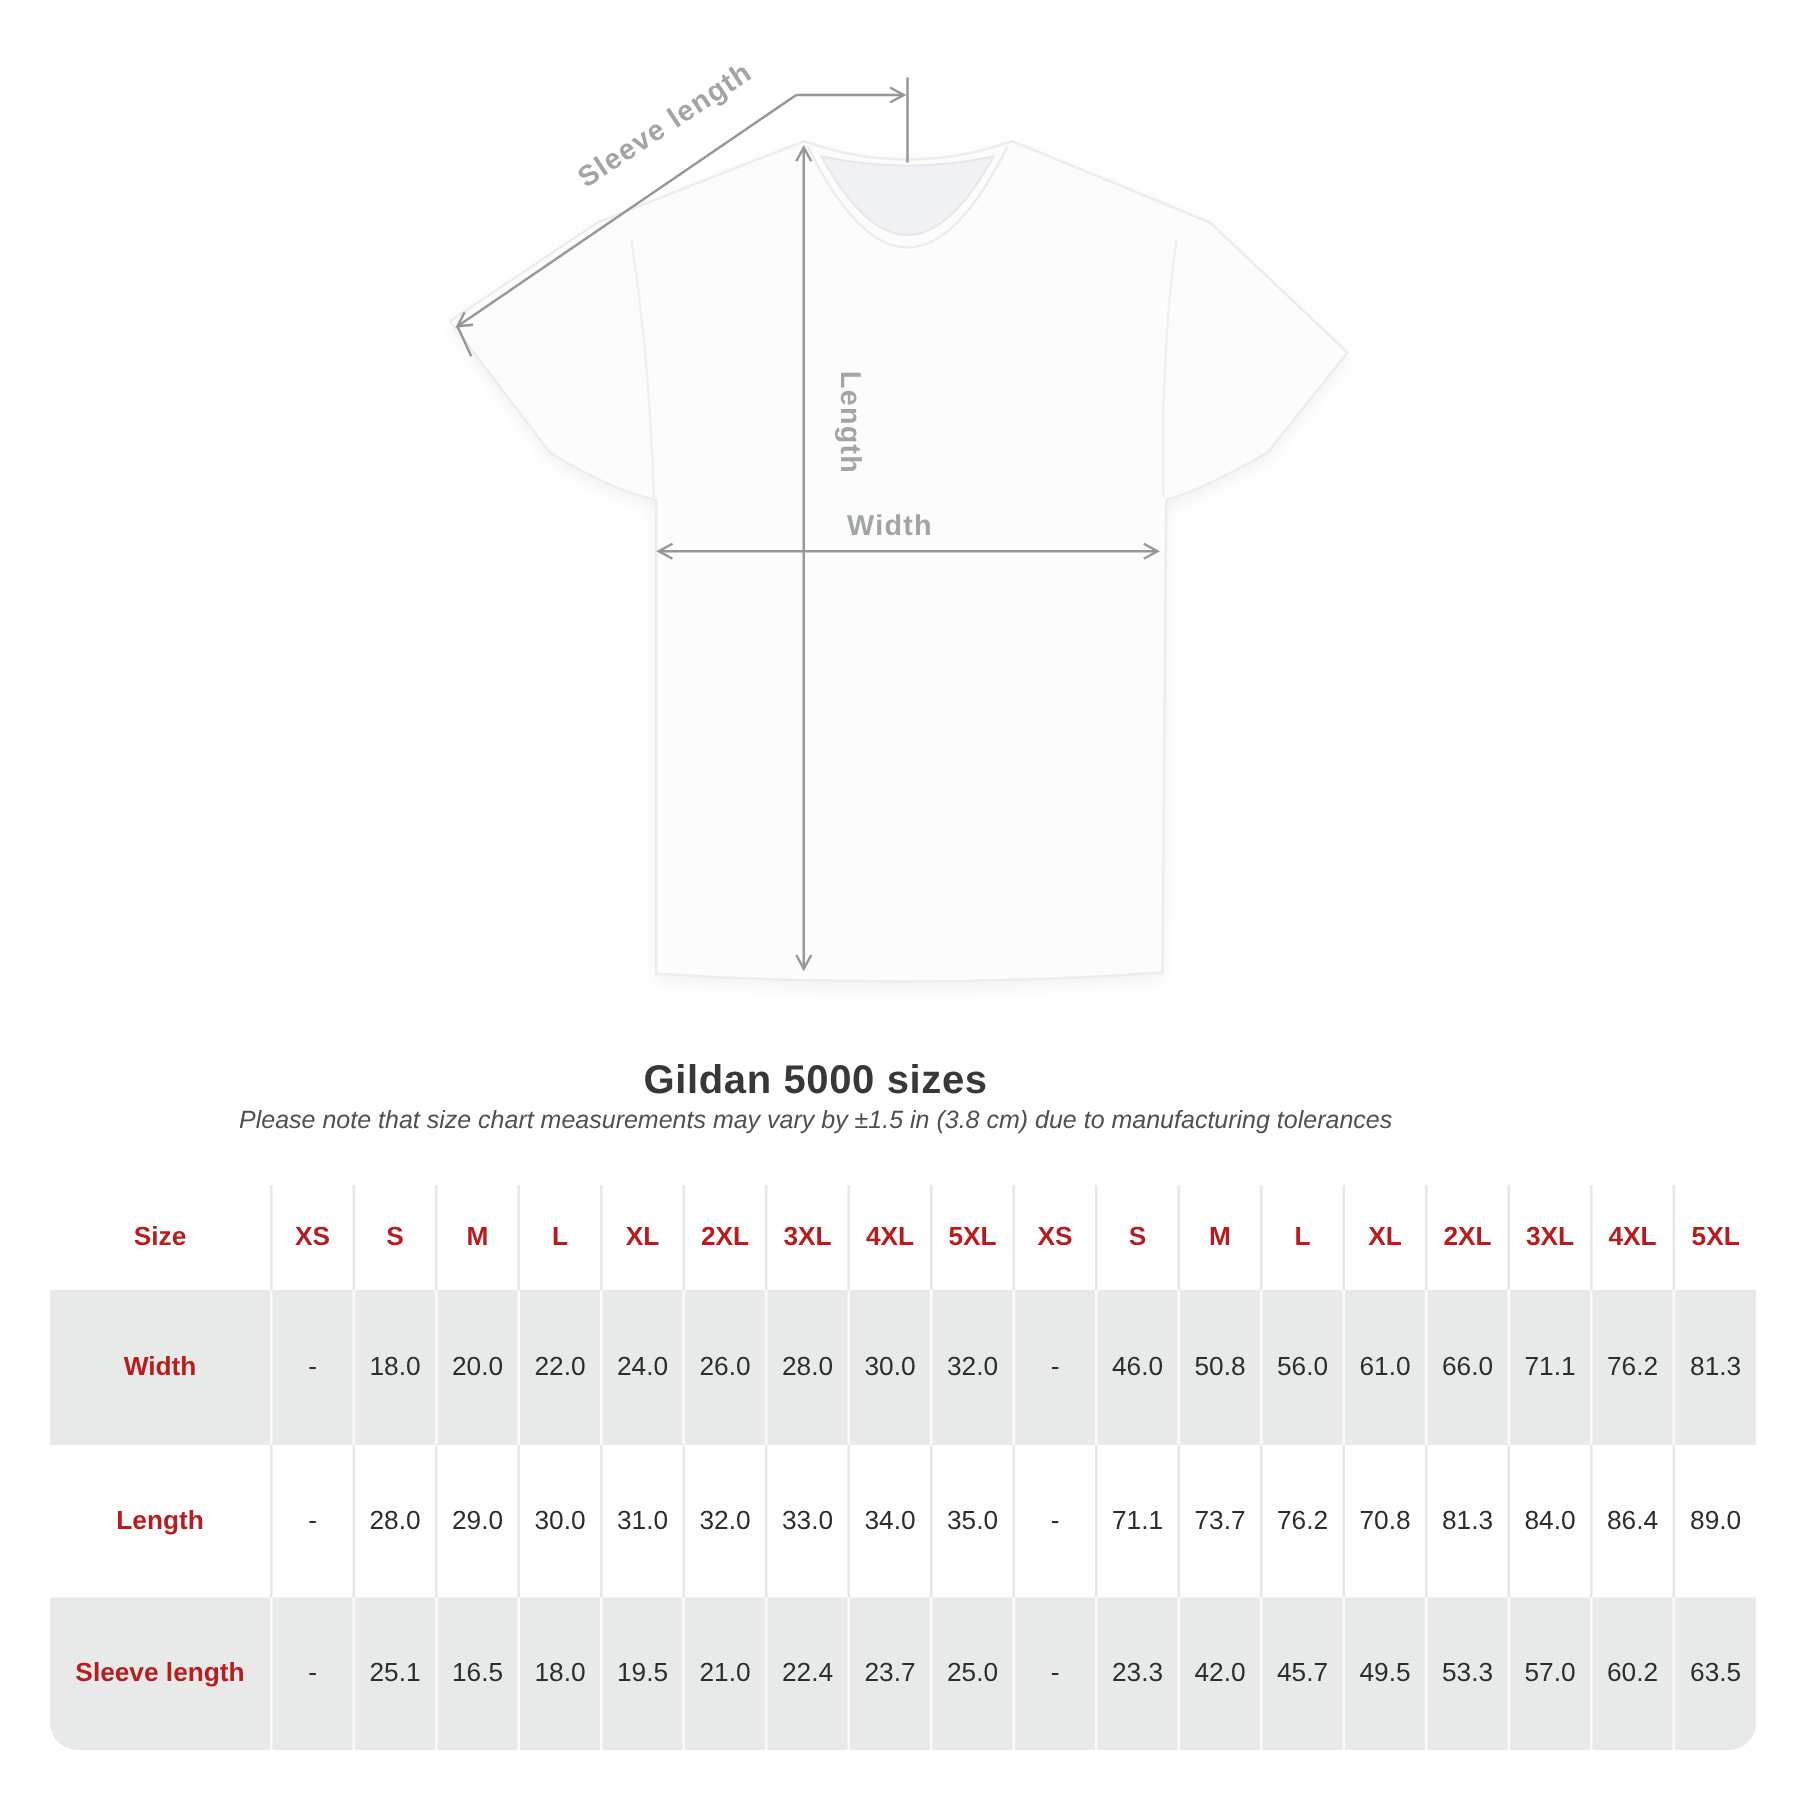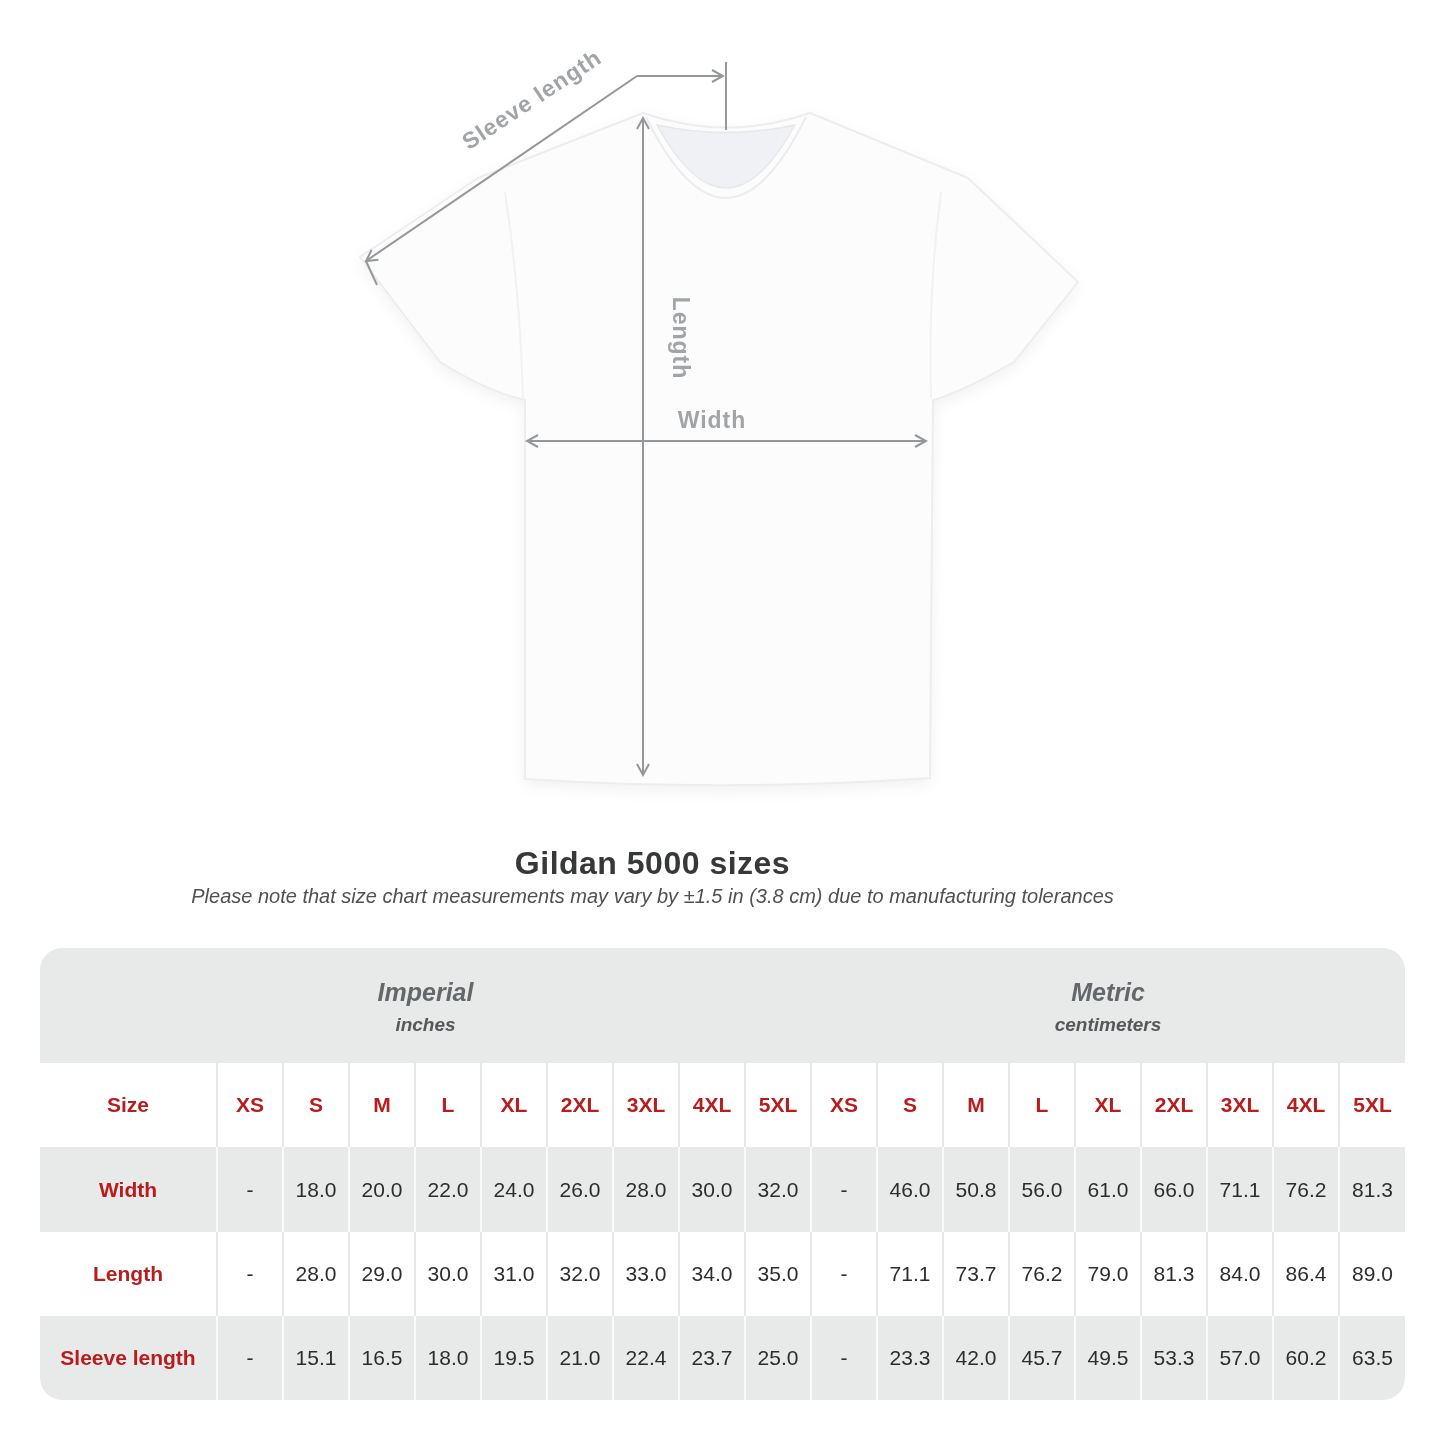--- a/index.html
+++ b/index.html
@@ -95,30 +95,20 @@
           <col>
           <col>
           <col>
           <col>
           <col>
           <col>
           <col>
           <col>
       </colgroup>
       <thead>
-        <tr class="band-row">
-          <th colspan="10">
-            <div class="unit-label">Imperial</div>
-            <div class="unit-sub">inches</div>
-          </th>
-          <th colspan="9">
-            <div class="unit-label">Metric</div>
-            <div class="unit-sub">centimeters</div>
-          </th>
-        </tr>
         <tr class="r-white size-row">
           <th class="hcell">Size</th>
           <th class="hcell">XS</th>
           <th class="hcell">S</th>
           <th class="hcell">M</th>
           <th class="hcell">L</th>
           <th class="hcell">XL</th>
           <th class="hcell">2XL</th>
           <th class="hcell">3XL</th>
           <th class="hcell">4XL</th>
@@ -164,30 +154,30 @@
           <td class="vcell">30.0</td>
           <td class="vcell">31.0</td>
           <td class="vcell">32.0</td>
           <td class="vcell">33.0</td>
           <td class="vcell">34.0</td>
           <td class="vcell">35.0</td>
           <td class="vcell">-</td>
           <td class="vcell">71.1</td>
           <td class="vcell">73.7</td>
           <td class="vcell">76.2</td>
-          <td class="vcell">79.0</td>
+          <td class="vcell">70.8</td>
           <td class="vcell">81.3</td>
           <td class="vcell">84.0</td>
           <td class="vcell">86.4</td>
           <td class="vcell">89.0</td>
         </tr>
         <tr class="r-gray data-row-b">
           <th class="hcell">Sleeve length</th>
           <td class="vcell">-</td>
-          <td class="vcell">15.1</td>
+          <td class="vcell">25.1</td>
           <td class="vcell">16.5</td>
           <td class="vcell">18.0</td>
           <td class="vcell">19.5</td>
           <td class="vcell">21.0</td>
           <td class="vcell">22.4</td>
           <td class="vcell">23.7</td>
           <td class="vcell">25.0</td>
           <td class="vcell">-</td>
           <td class="vcell">23.3</td>
           <td class="vcell">42.0</td>

